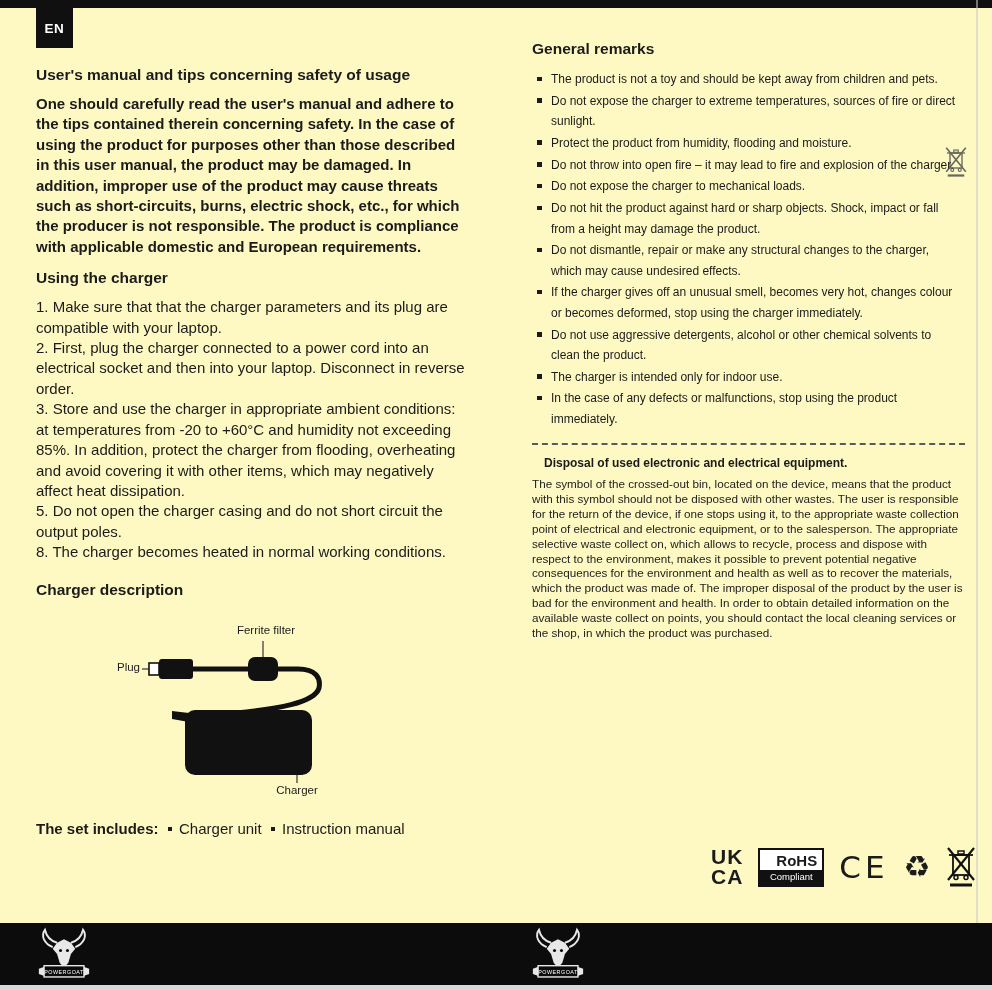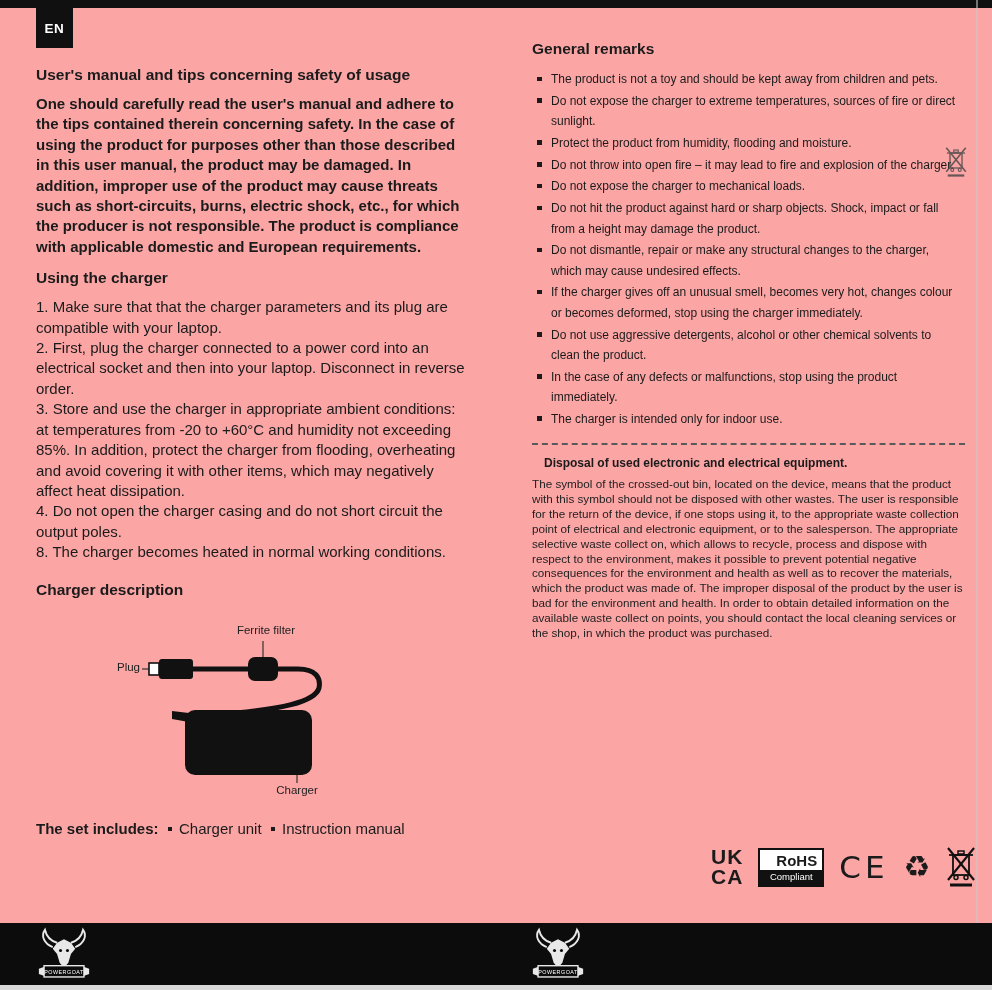--- a/index.html
+++ b/index.html
@@ -1,16 +1,16 @@
 <!DOCTYPE html>
 <html><head>
 <meta charset="utf-8">
 <style>
   html,body{margin:0;padding:0;background:#e9e9e9;}
-  .page{position:relative;width:992px;height:990px;background:#fca5a5;overflow:hidden;
+  .page{position:relative;width:992px;height:990px;background:#fef9c3;overflow:hidden;
         font-family:"Liberation Sans",sans-serif;color:#1b1b1b;margin:0 auto;}
   .top-strip{position:absolute;left:0;top:0;width:100%;height:8px;background:#101010;}
   .edge-line{position:absolute;right:14px;top:0;bottom:0;width:2px;background:#c9c9c9;opacity:.55;}
   .en-badge{position:absolute;left:36px;top:8px;width:37px;height:40px;background:#101010;color:#fff;
             font-weight:700;font-size:13.5px;display:flex;align-items:center;justify-content:center;letter-spacing:.5px;}
 
   .col{position:absolute;}
   .left{left:36px;top:64px;width:433px;}
   .right{left:532px;top:38px;width:433px;}
 
@@ -70,21 +70,21 @@
   <div class="col left">
     <h2 class="safety">User's manual and tips concerning safety of usage</h2>
     <p class="body">One should carefully read the user's manual and adhere to the tips contained therein concerning safety. In the case of using the product for purposes other than those described in this user manual, the product may be damaged. In addition, improper use of the product may cause threats such as short-circuits, burns, electric shock, etc., for which the producer is not responsible. The product is compliance with applicable domestic and European requirements.</p>
 
     <h2 class="using">Using the charger</h2>
     <div class="steps">
 
     <p class="step">1. Make sure that that the charger parameters and its plug are compatible with your laptop.</p>
         <p class="step">2. First, plug the charger connected to a power cord into an electrical socket and then into your laptop. Disconnect in reverse order.</p>
         <p class="step">3. Store and use the charger in appropriate ambient conditions: at temperatures from -20 to +60°C and humidity not exceeding 85%. In addition, protect the charger from flooding, overheating and avoid covering it with other items, which may negatively affect heat dissipation.</p>
-        <p class="step">4. Do not open the charger casing and do not short circuit the output poles.</p>
+        <p class="step">5. Do not open the charger casing and do not short circuit the output poles.</p>
         <p class="step">8. The charger becomes heated in normal working conditions.</p>
       </div>
 
     <h2 class="desc">Charger description</h2>
 
     <div class="diagram">
       <svg class="dsvg" width="433" height="198" viewBox="0 0 433 198">
 
         <line x1="227" y1="29" x2="227" y2="45" stroke="#333" stroke-width="1.2"></line>
         <line x1="106" y1="57" x2="113" y2="57" stroke="#333" stroke-width="1.2"></line>
@@ -117,22 +117,22 @@
 
     <li class="bullet">The product is not a toy and should be kept away from children and pets.</li>
         <li class="bullet">Do not expose the charger to extreme temperatures, sources of fire or direct sunlight.</li>
         <li class="bullet">Protect the product from humidity, flooding and moisture.</li>
         <li class="bullet">Do not throw into open fire – it may lead to fire and explosion of the charger.</li>
         <li class="bullet">Do not expose the charger to mechanical loads.</li>
         <li class="bullet">Do not hit the product against hard or sharp objects. Shock, impact or fall from a height may damage the product.</li>
         <li class="bullet">Do not dismantle, repair or make any structural changes to the charger, which may cause undesired effects.</li>
         <li class="bullet">If the charger gives off an unusual smell, becomes very hot, changes colour or becomes deformed, stop using the charger immediately.</li>
         <li class="bullet">Do not use aggressive detergents, alcohol or other chemical solvents to clean the product.</li>
+        <li class="bullet">The charger is intended only for indoor use.</li>
         <li class="bullet">In the case of any defects or malfunctions, stop using the product immediately.</li>
-        <li class="bullet">The charger is intended only for indoor use.</li>
       </ul>
 
     <div class="dashes"></div>
 
     <h3 class="disposal">Disposal of used electronic and electrical equipment.</h3>
     <p class="small">The symbol of the crossed-out bin, located on the device, means that the product with this symbol should not be disposed with other wastes. The user is responsible for the return of the device, if one stops using it, to the appropriate waste collection point of electrical and electronic equipment, or to the salesperson. The appropriate selective waste collect on, which allows to recycle, process and dispose with respect to the environment, makes it possible to prevent potential negative consequences for the environment and health as well as to recover the materials, which the product was made of. The improper disposal of the product by the user is bad for the environment and health. In order to obtain detailed information on the available waste collect on points, you should contact the local cleaning services or the shop, in which the product was purchased.</p>
   </div>
 
   <svg class="weee-top" width="24" height="32" viewBox="0 0 32 42">
     <rect x="8" y="9" width="16" height="20" fill="none" stroke="#444" stroke-width="1.8"></rect>

